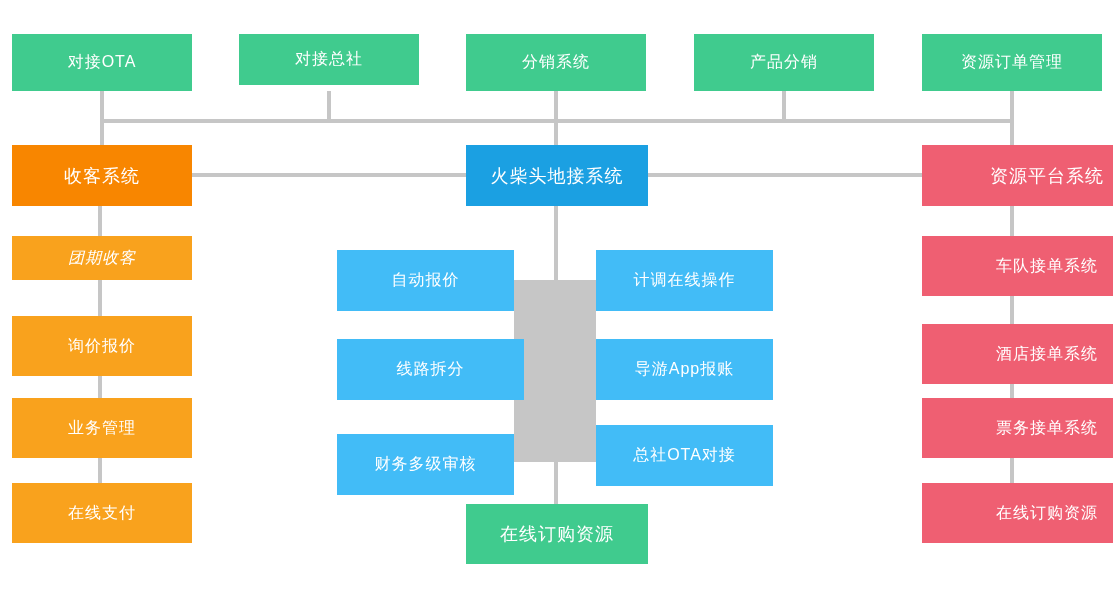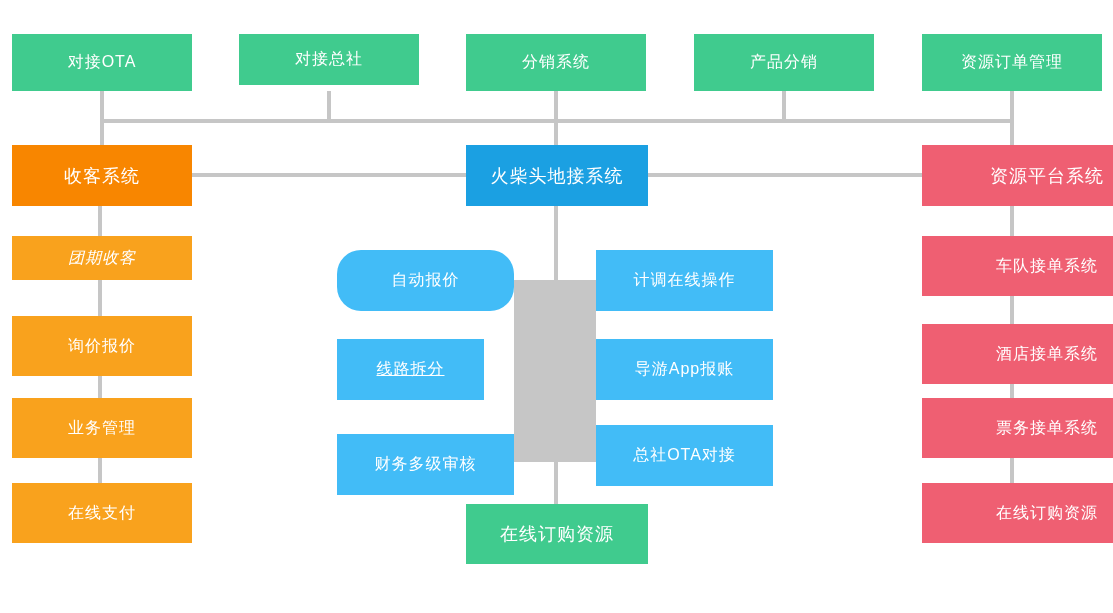--- a/index.html
+++ b/index.html
@@ -70,22 +70,22 @@
 
   <div class="node orange lg" style="left:12px;  top:145px; width:180px; height:61px;">收客系统</div>
   <div class="node blue lg" style="left:466px; top:145px; width:182px; height:61px;">火柴头地接系统</div>
   <div class="node pink lg" style="left:922px; top:145px; width:180px; height:61px;">资源平台系统</div>
 
   <div class="node orange-light" style="left:12px; top:236px; width:180px; height:44px;font-style:italic;">团期收客</div>
   <div class="node orange-light" style="left:12px; top:316px; width:180px; height:60px;">询价报价</div>
   <div class="node orange-light" style="left:12px; top:398px; width:180px; height:60px;">业务管理</div>
   <div class="node orange-light" style="left:12px; top:483px; width:180px; height:60px;">在线支付</div>
 
-  <div class="node lightblue" style="left:337px; top:250px; width:177px; height:61px;border-radius:24px;">自动报价</div>
-  <div class="node lightblue" style="left:337px; top:339px; width:147px; height:61px;text-decoration:underline;">线路拆分</div>
+  <div class="node lightblue" style="left:337px; top:250px; width:177px; height:61px;">自动报价</div>
+  <div class="node lightblue" style="left:337px; top:339px; width:187px; height:61px;">线路拆分</div>
   <div class="node lightblue" style="left:337px; top:434px; width:177px; height:61px;">财务多级审核</div>
 
   <div class="node lightblue" style="left:596px; top:250px; width:177px; height:61px;">计调在线操作</div>
   <div class="node lightblue" style="left:596px; top:339px; width:177px; height:61px;">导游App报账</div>
   <div class="node lightblue" style="left:596px; top:425px; width:177px; height:61px;text-align:right;">总社OTA对接</div>
 
   <div class="node pink" style="left:922px; top:236px; width:180px; height:60px;">车队接单系统</div>
   <div class="node pink" style="left:922px; top:324px; width:180px; height:60px;">酒店接单系统</div>
   <div class="node pink" style="left:922px; top:398px; width:180px; height:60px;">票务接单系统</div>
   <div class="node pink" style="left:922px; top:483px; width:180px; height:60px;">在线订购资源</div>

